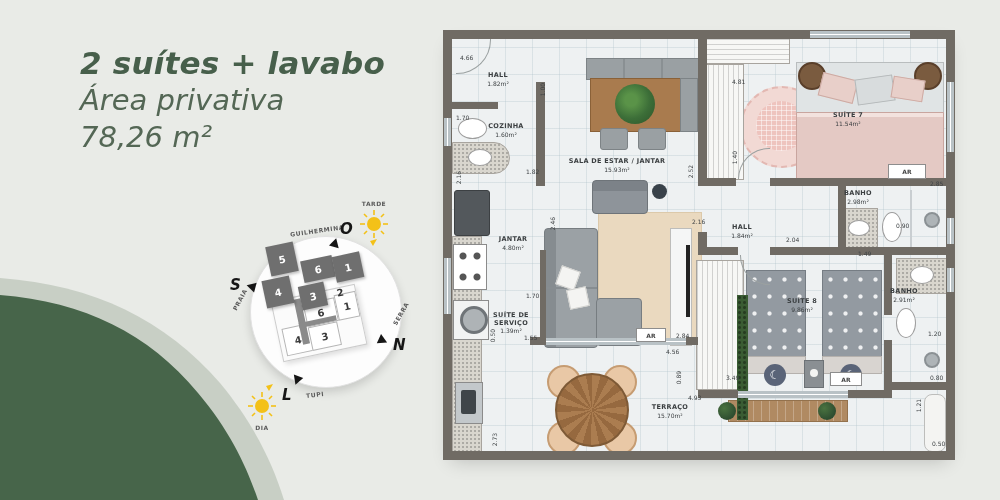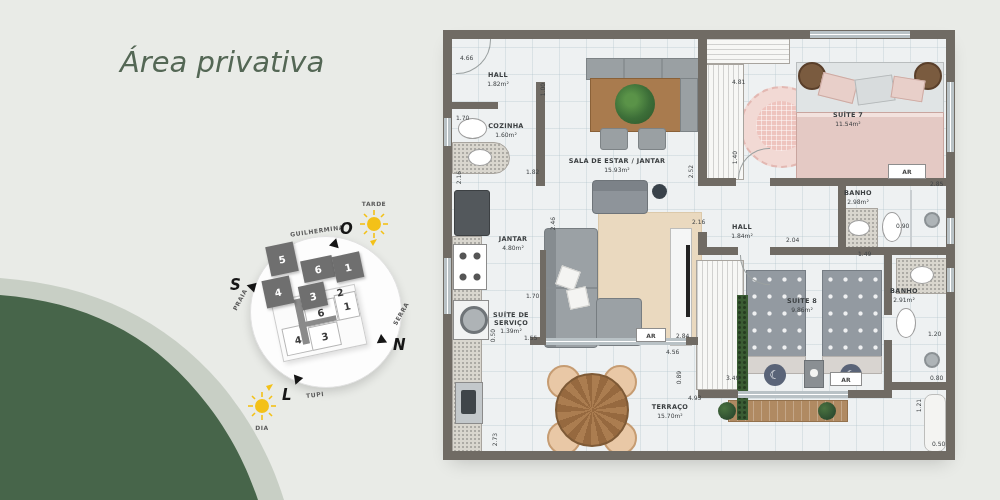--- a/index.html
+++ b/index.html
@@ -2,21 +2,21 @@
 <html><head>
 <meta charset="utf-8">
 <style>
   html,body{margin:0;padding:0;}
   body{width:1000px;height:500px;position:relative;overflow:hidden;
        background:#e9ebe7;font-family:"DejaVu Sans","Liberation Sans",sans-serif;}
 
   
   .title-block{position:absolute;left:80px;top:44px;color:#475f4b;font-style:italic;}
   .title-bold{font-weight:bold;font-size:31px;line-height:38px;letter-spacing:.2px;}
-  .title-light{font-weight:normal;font-size:29px;line-height:37px;color:#5467556;color:#546755;margin-left:40px;}
+  .title-light{font-weight:normal;font-size:29px;line-height:37px;color:#5467556;color:#546755;}
 
   .waves{position:absolute;left:0;top:265px;width:320px;height:235px;}
 
   
   .compass{position:absolute;left:230px;top:198px;width:180px;height:235px;}
   .compass-circle{position:absolute;left:20px;top:38px;width:150px;height:150px;border-radius:50%;
       background:#fdfdfd;box-shadow:0 4px 10px rgba(0,0,0,.15);border:1px solid #e2e2e2;}
   .street{position:absolute;font-size:6px;letter-spacing:.6px;color:#5a5a5a;font-weight:bold;}
   .cardinal{position:absolute;font-size:15px;font-weight:bold;color:#161616;font-style:italic;}
   .tri{position:absolute;width:0;height:0;border-left:5px solid transparent;border-right:5px solid transparent;
@@ -61,21 +61,23 @@
 </style>
 </head>
 <body>
 
 <svg class="waves" viewBox="0 0 320 235">
   <path d="M0,13 C95,20 165,55 220,118 C253,158 272,196 284,235 L0,235 Z" fill="#c8cfc5"></path>
   <path d="M0,30 C85,37 148,68 198,128 C230,166 246,200 258,235 L0,235 Z" fill="#47654a"></path>
 </svg>
 
 <div class="title-block">
+  <div class="title-bold">2 suítes + lavabo</div>
   <div class="title-light">Área privativa</div>
+  <div class="title-light">78,26 m²</div>
 </div>
 
 <div class="compass">
   <div class="compass-circle"></div>
 
   <div class="street" style="left:60px;top:29px;transform:rotate(-8deg);">GUILHERMINA</div>
   <div class="street" style="left:-2px;top:98px;transform:rotate(-62deg);">PRAIA</div>
   <div class="street" style="left:158px;top:112px;transform:rotate(-60deg);">SERRA</div>
   <div class="street" style="left:76px;top:193px;transform:rotate(-6deg);">TUPI</div>
 

